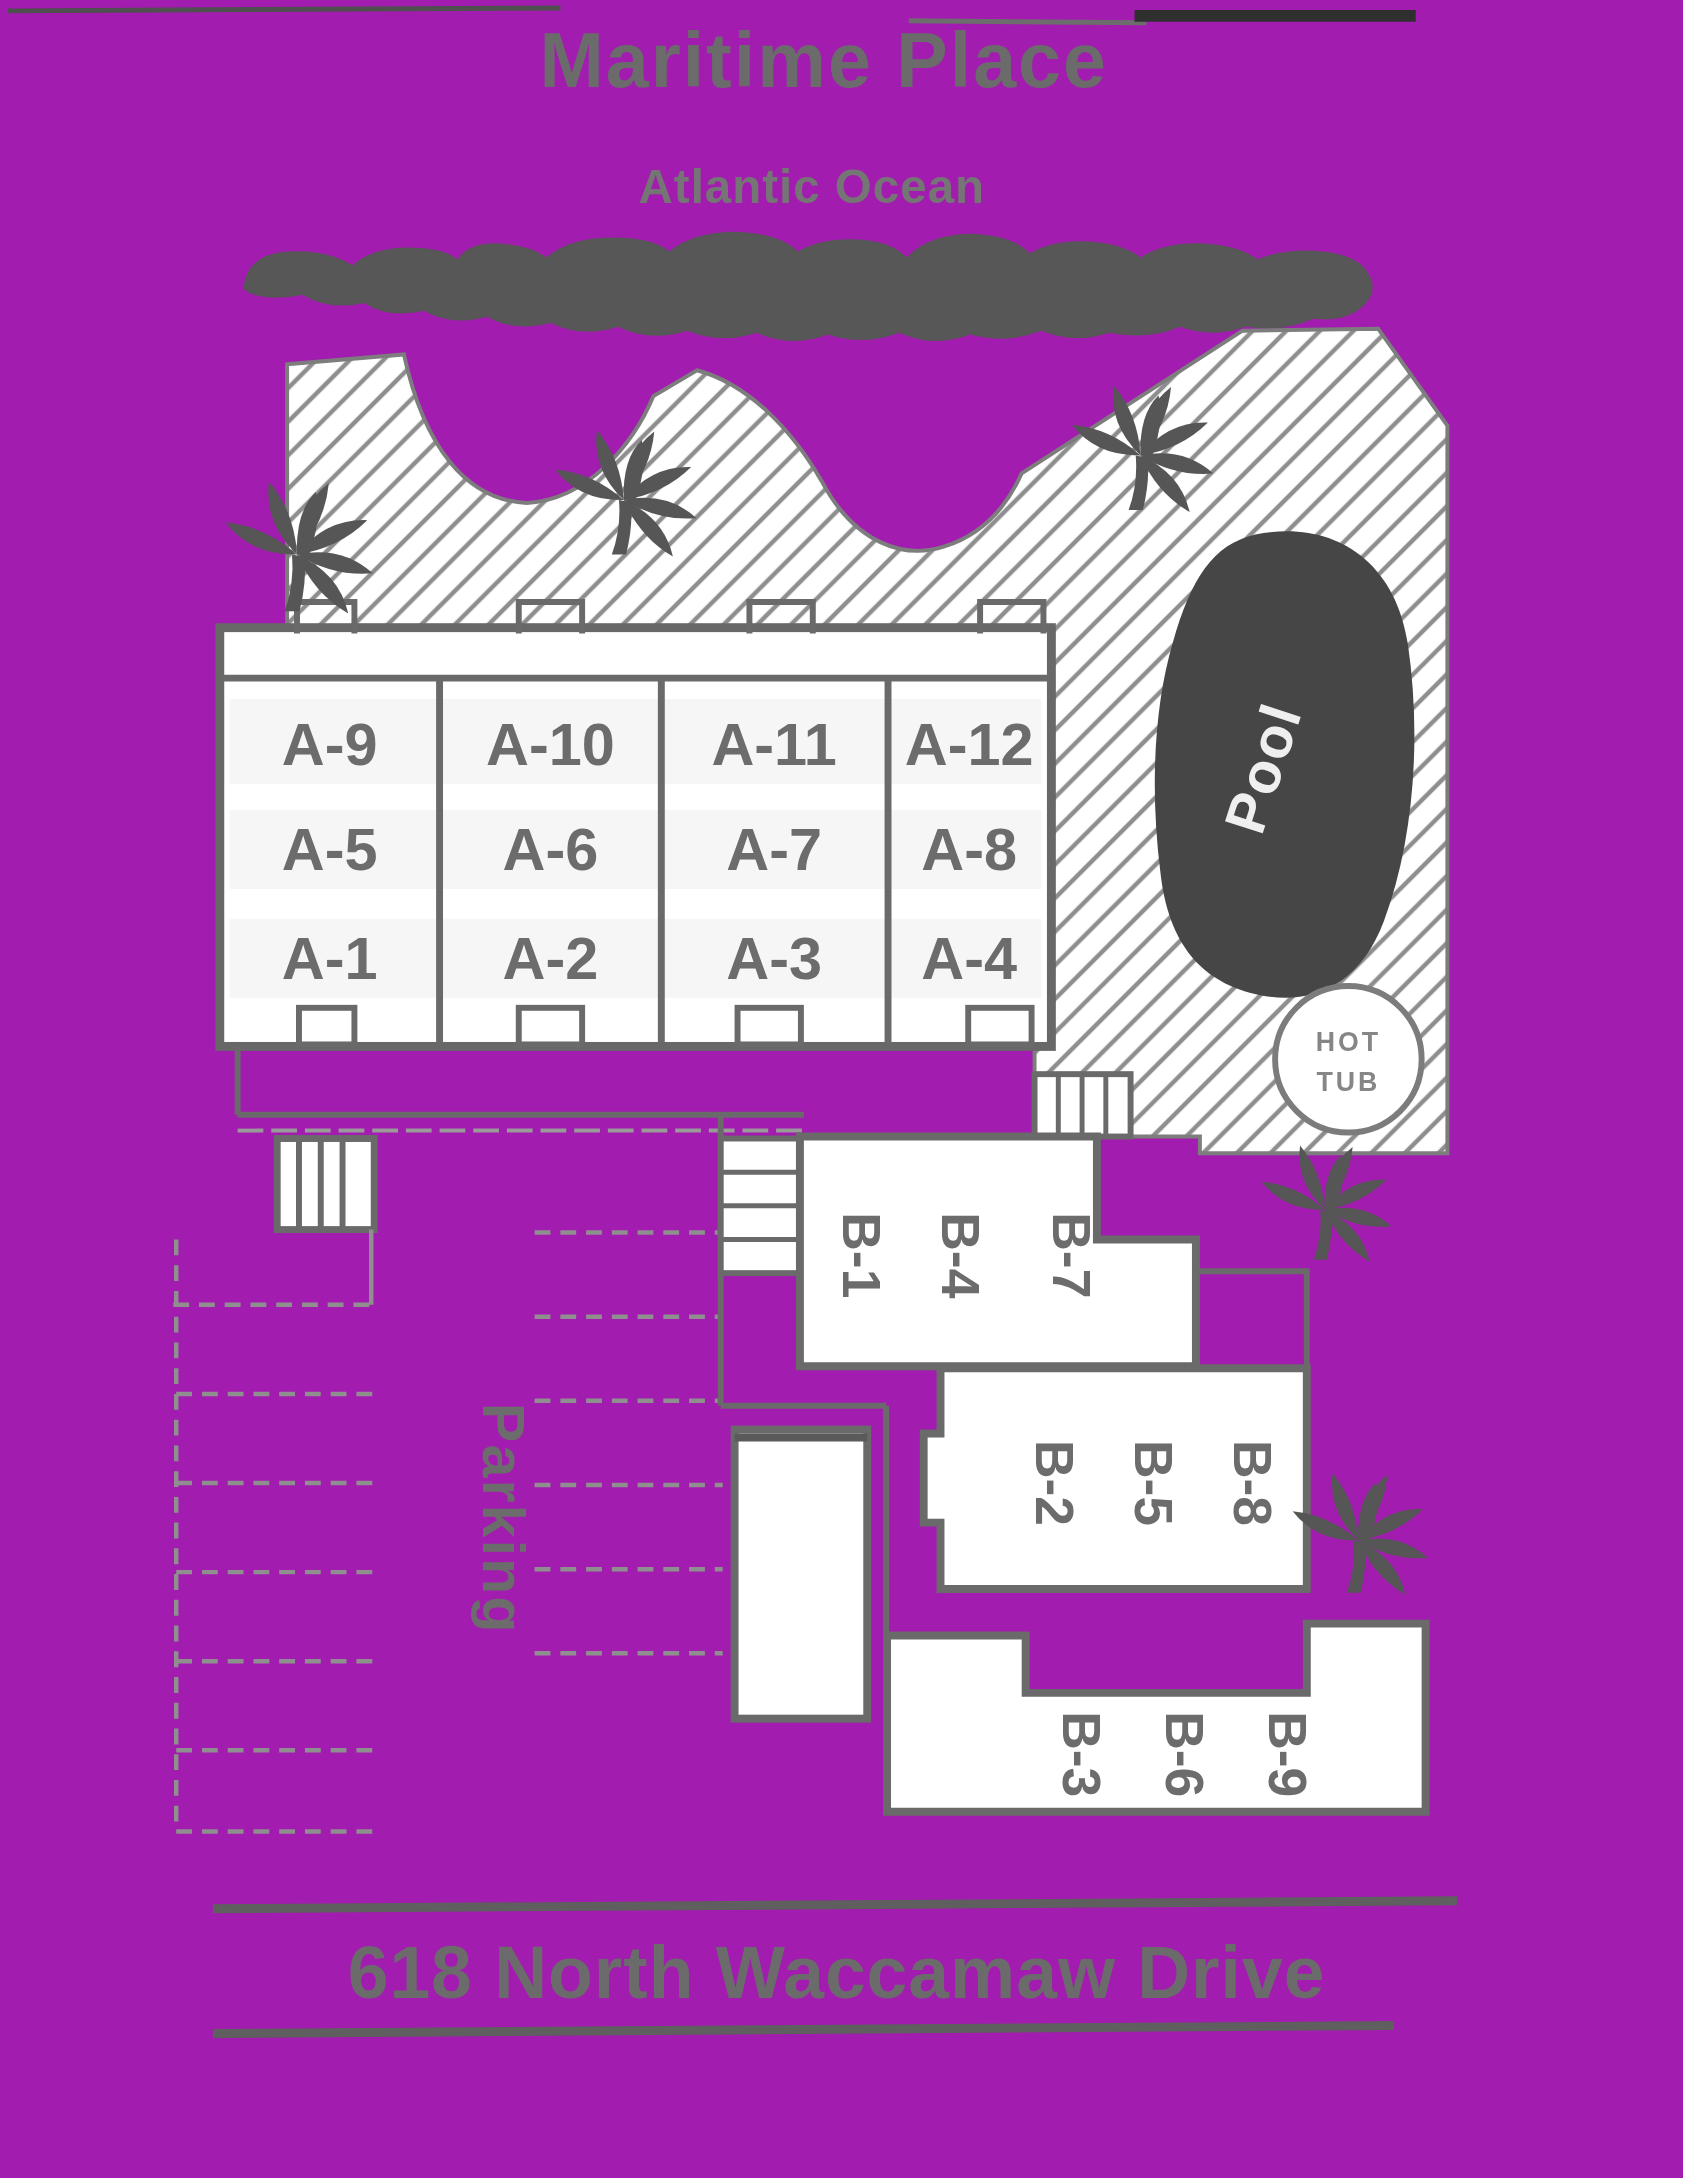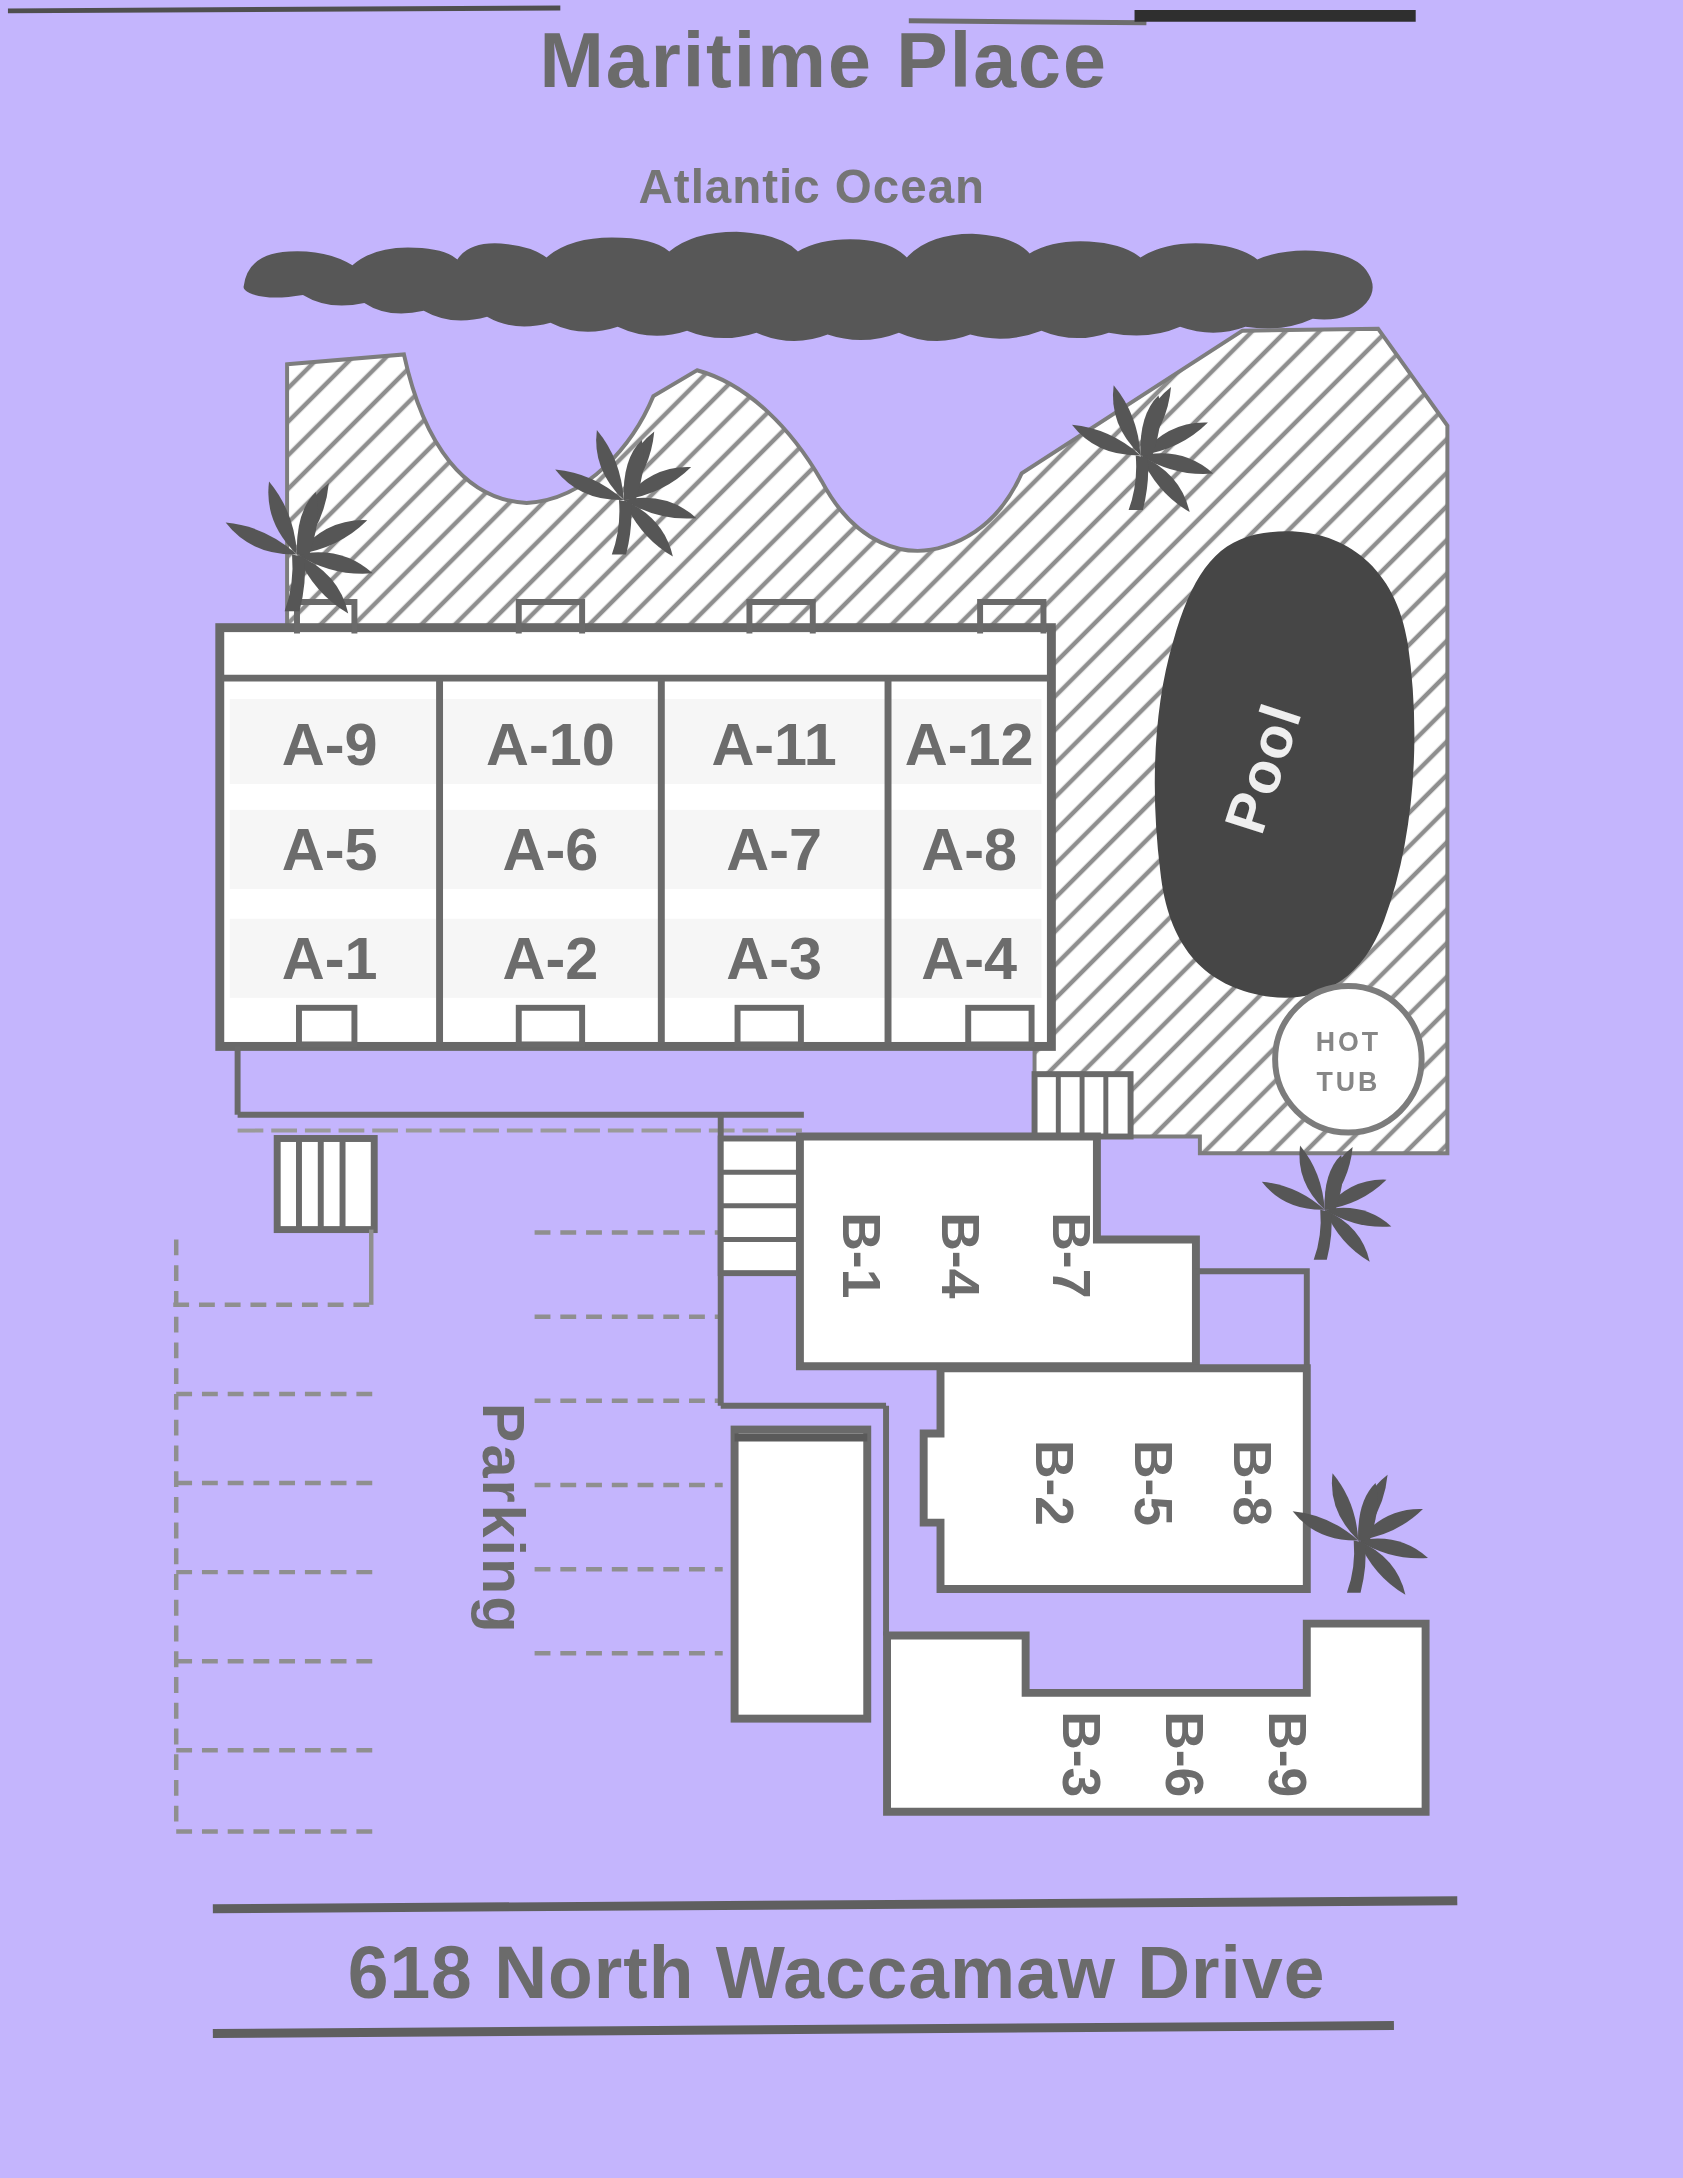--- a/index.html
+++ b/index.html
@@ -1,17 +1,17 @@
 <!DOCTYPE html>
 <html><head>
 <meta charset="utf-8">
 <style>
   html,body{margin:0;padding:0;background:#ffffff;}
   body{font-family:"Liberation Sans", sans-serif;}
-  .page{position:relative;width:1683px;height:2178px;background:#c4b5fd;overflow:hidden;}
+  .page{position:relative;width:1683px;height:2178px;background:#a21caf;overflow:hidden;}
   svg{display:block;}
   text{font-family:"Liberation Sans", sans-serif;}
   .title-text{font-size:78px;font-weight:bold;fill:#6b6b6b;letter-spacing:2px;}
   .subtitle-text{font-size:48px;font-weight:bold;fill:#757575;letter-spacing:1px;}
   .unit-a{font-size:60px;font-weight:bold;fill:#6c6c6c;}
   .unit-b{font-size:54px;font-weight:bold;fill:#6c6c6c;}
   .street-text{font-size:74px;font-weight:bold;fill:#6b6b6b;letter-spacing:1px;}
   .parking-text{font-size:60px;font-weight:bold;fill:#6c6c6c;letter-spacing:2px;}
   .pool-text{font-size:58px;font-weight:bold;fill:#efefef;letter-spacing:2px;}
   .hottub-text{font-size:27px;font-weight:bold;fill:#868686;letter-spacing:3px;}

